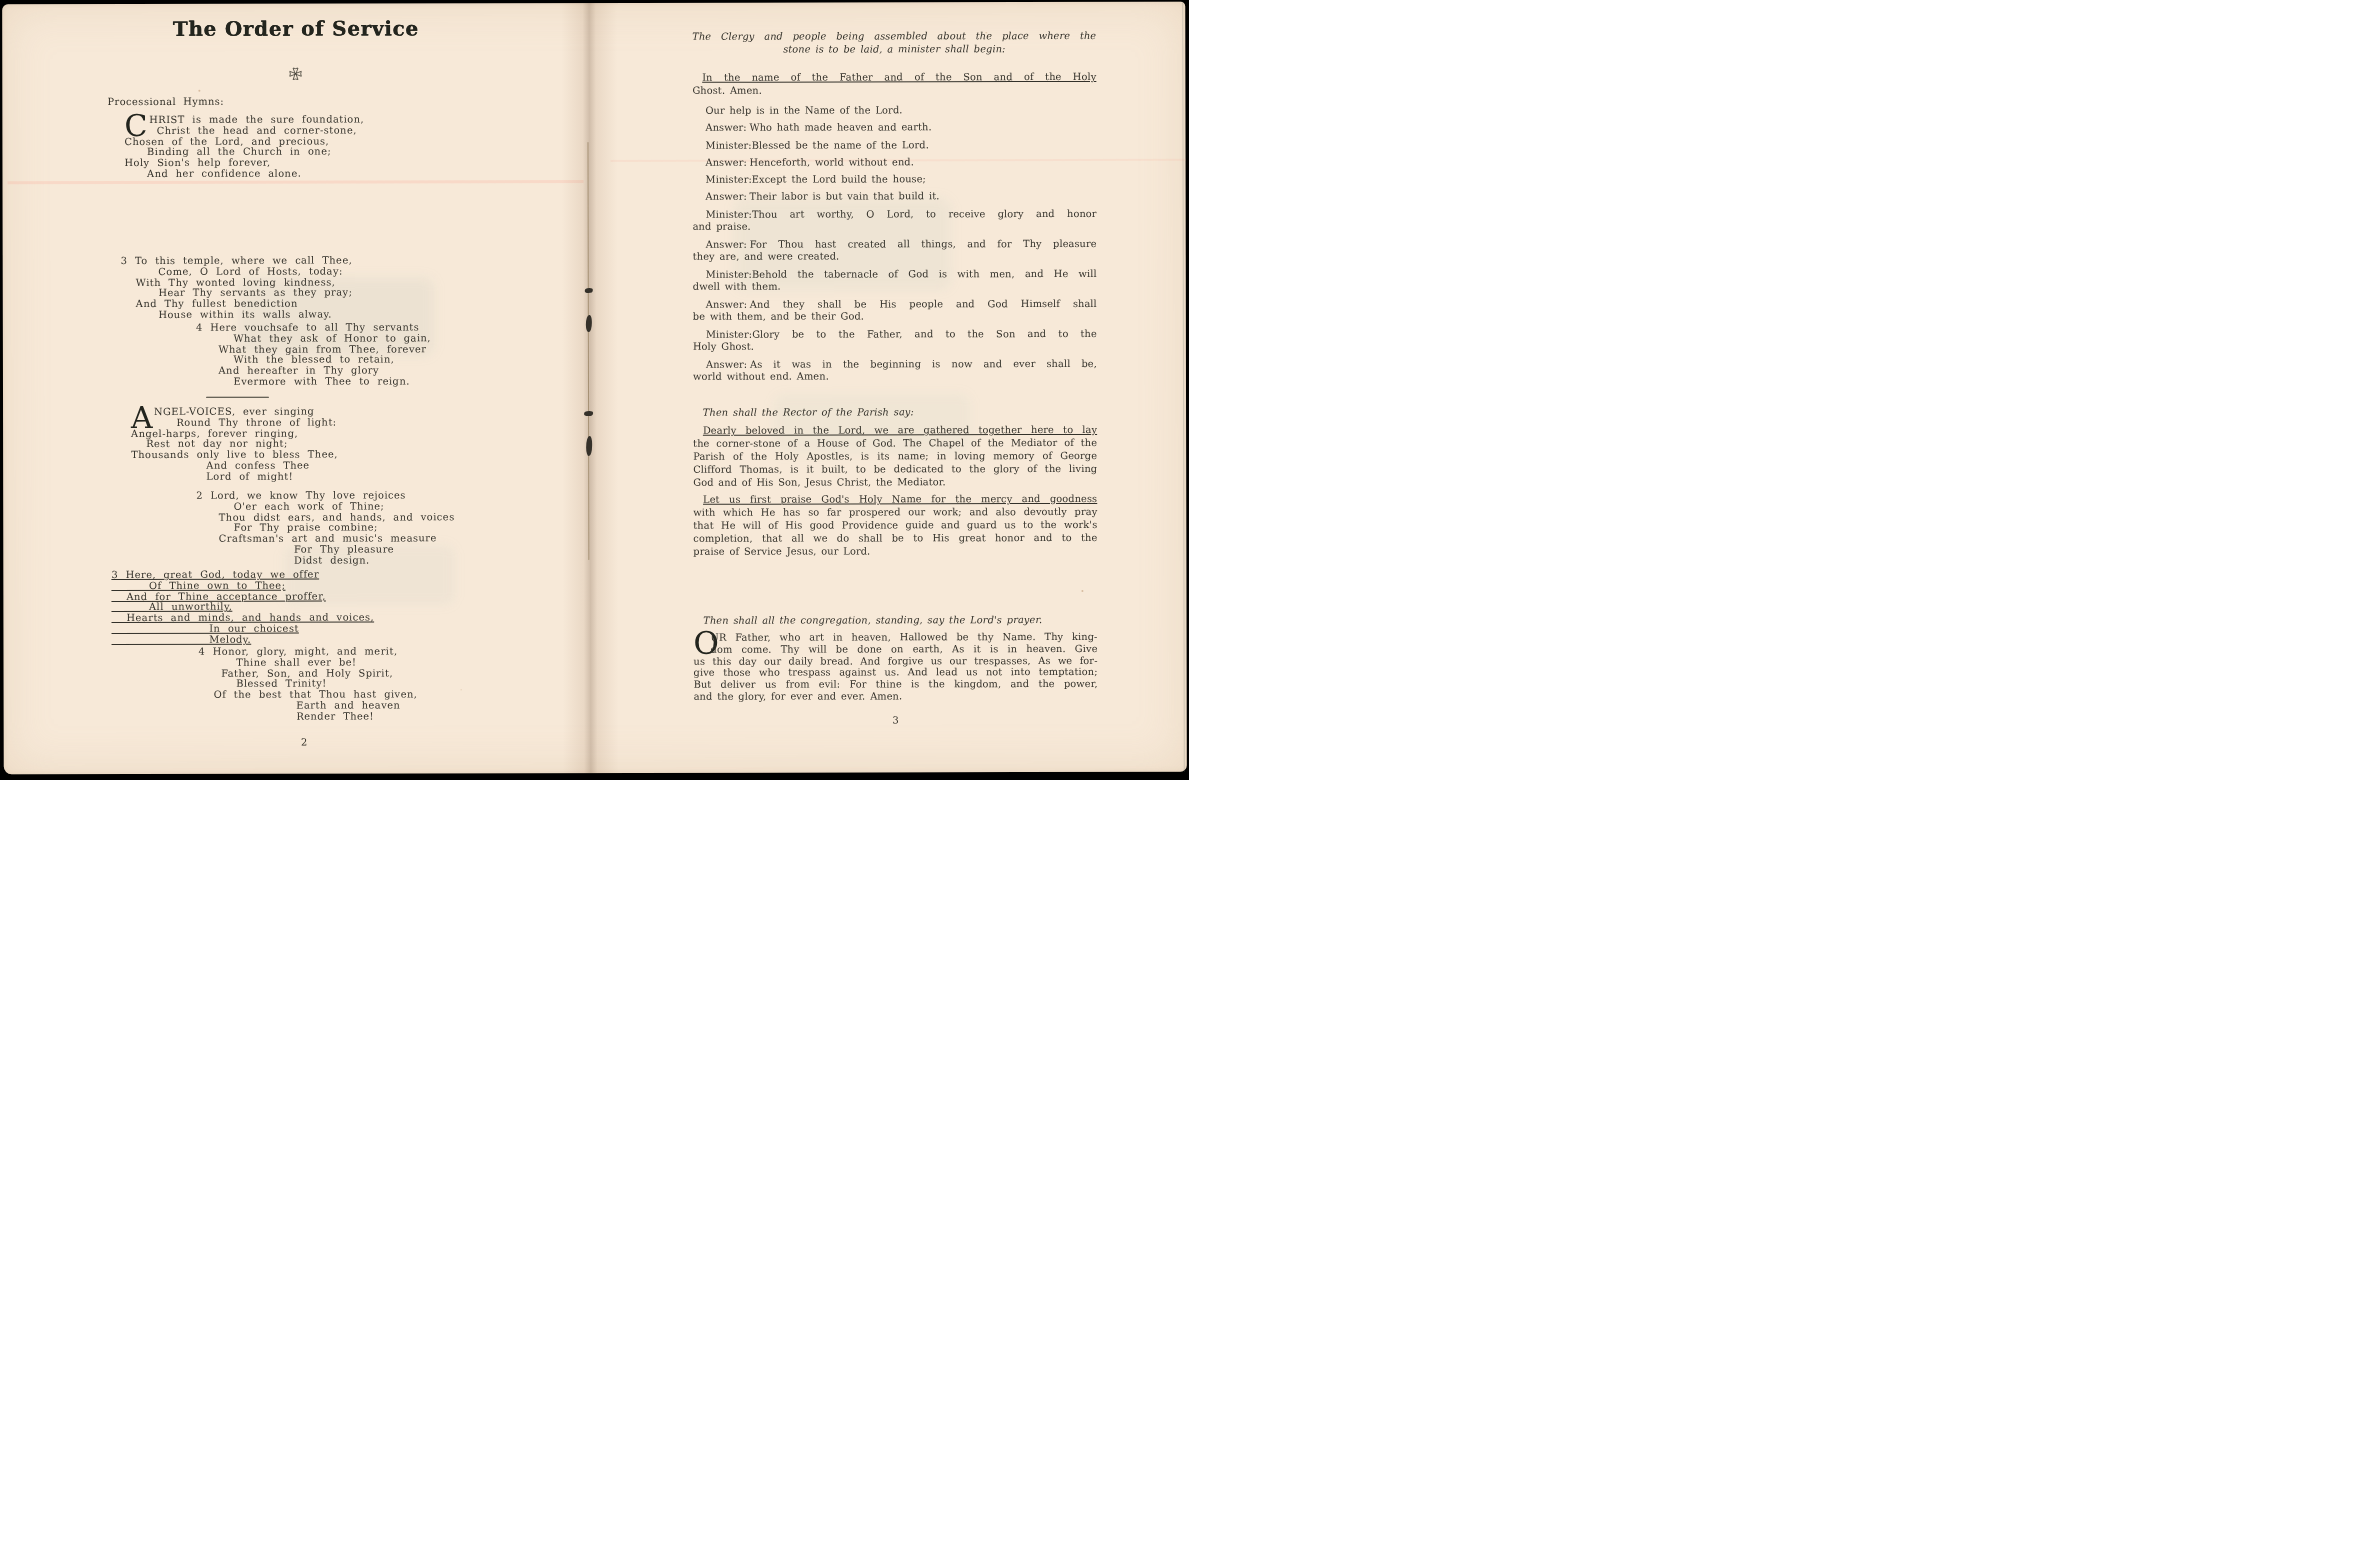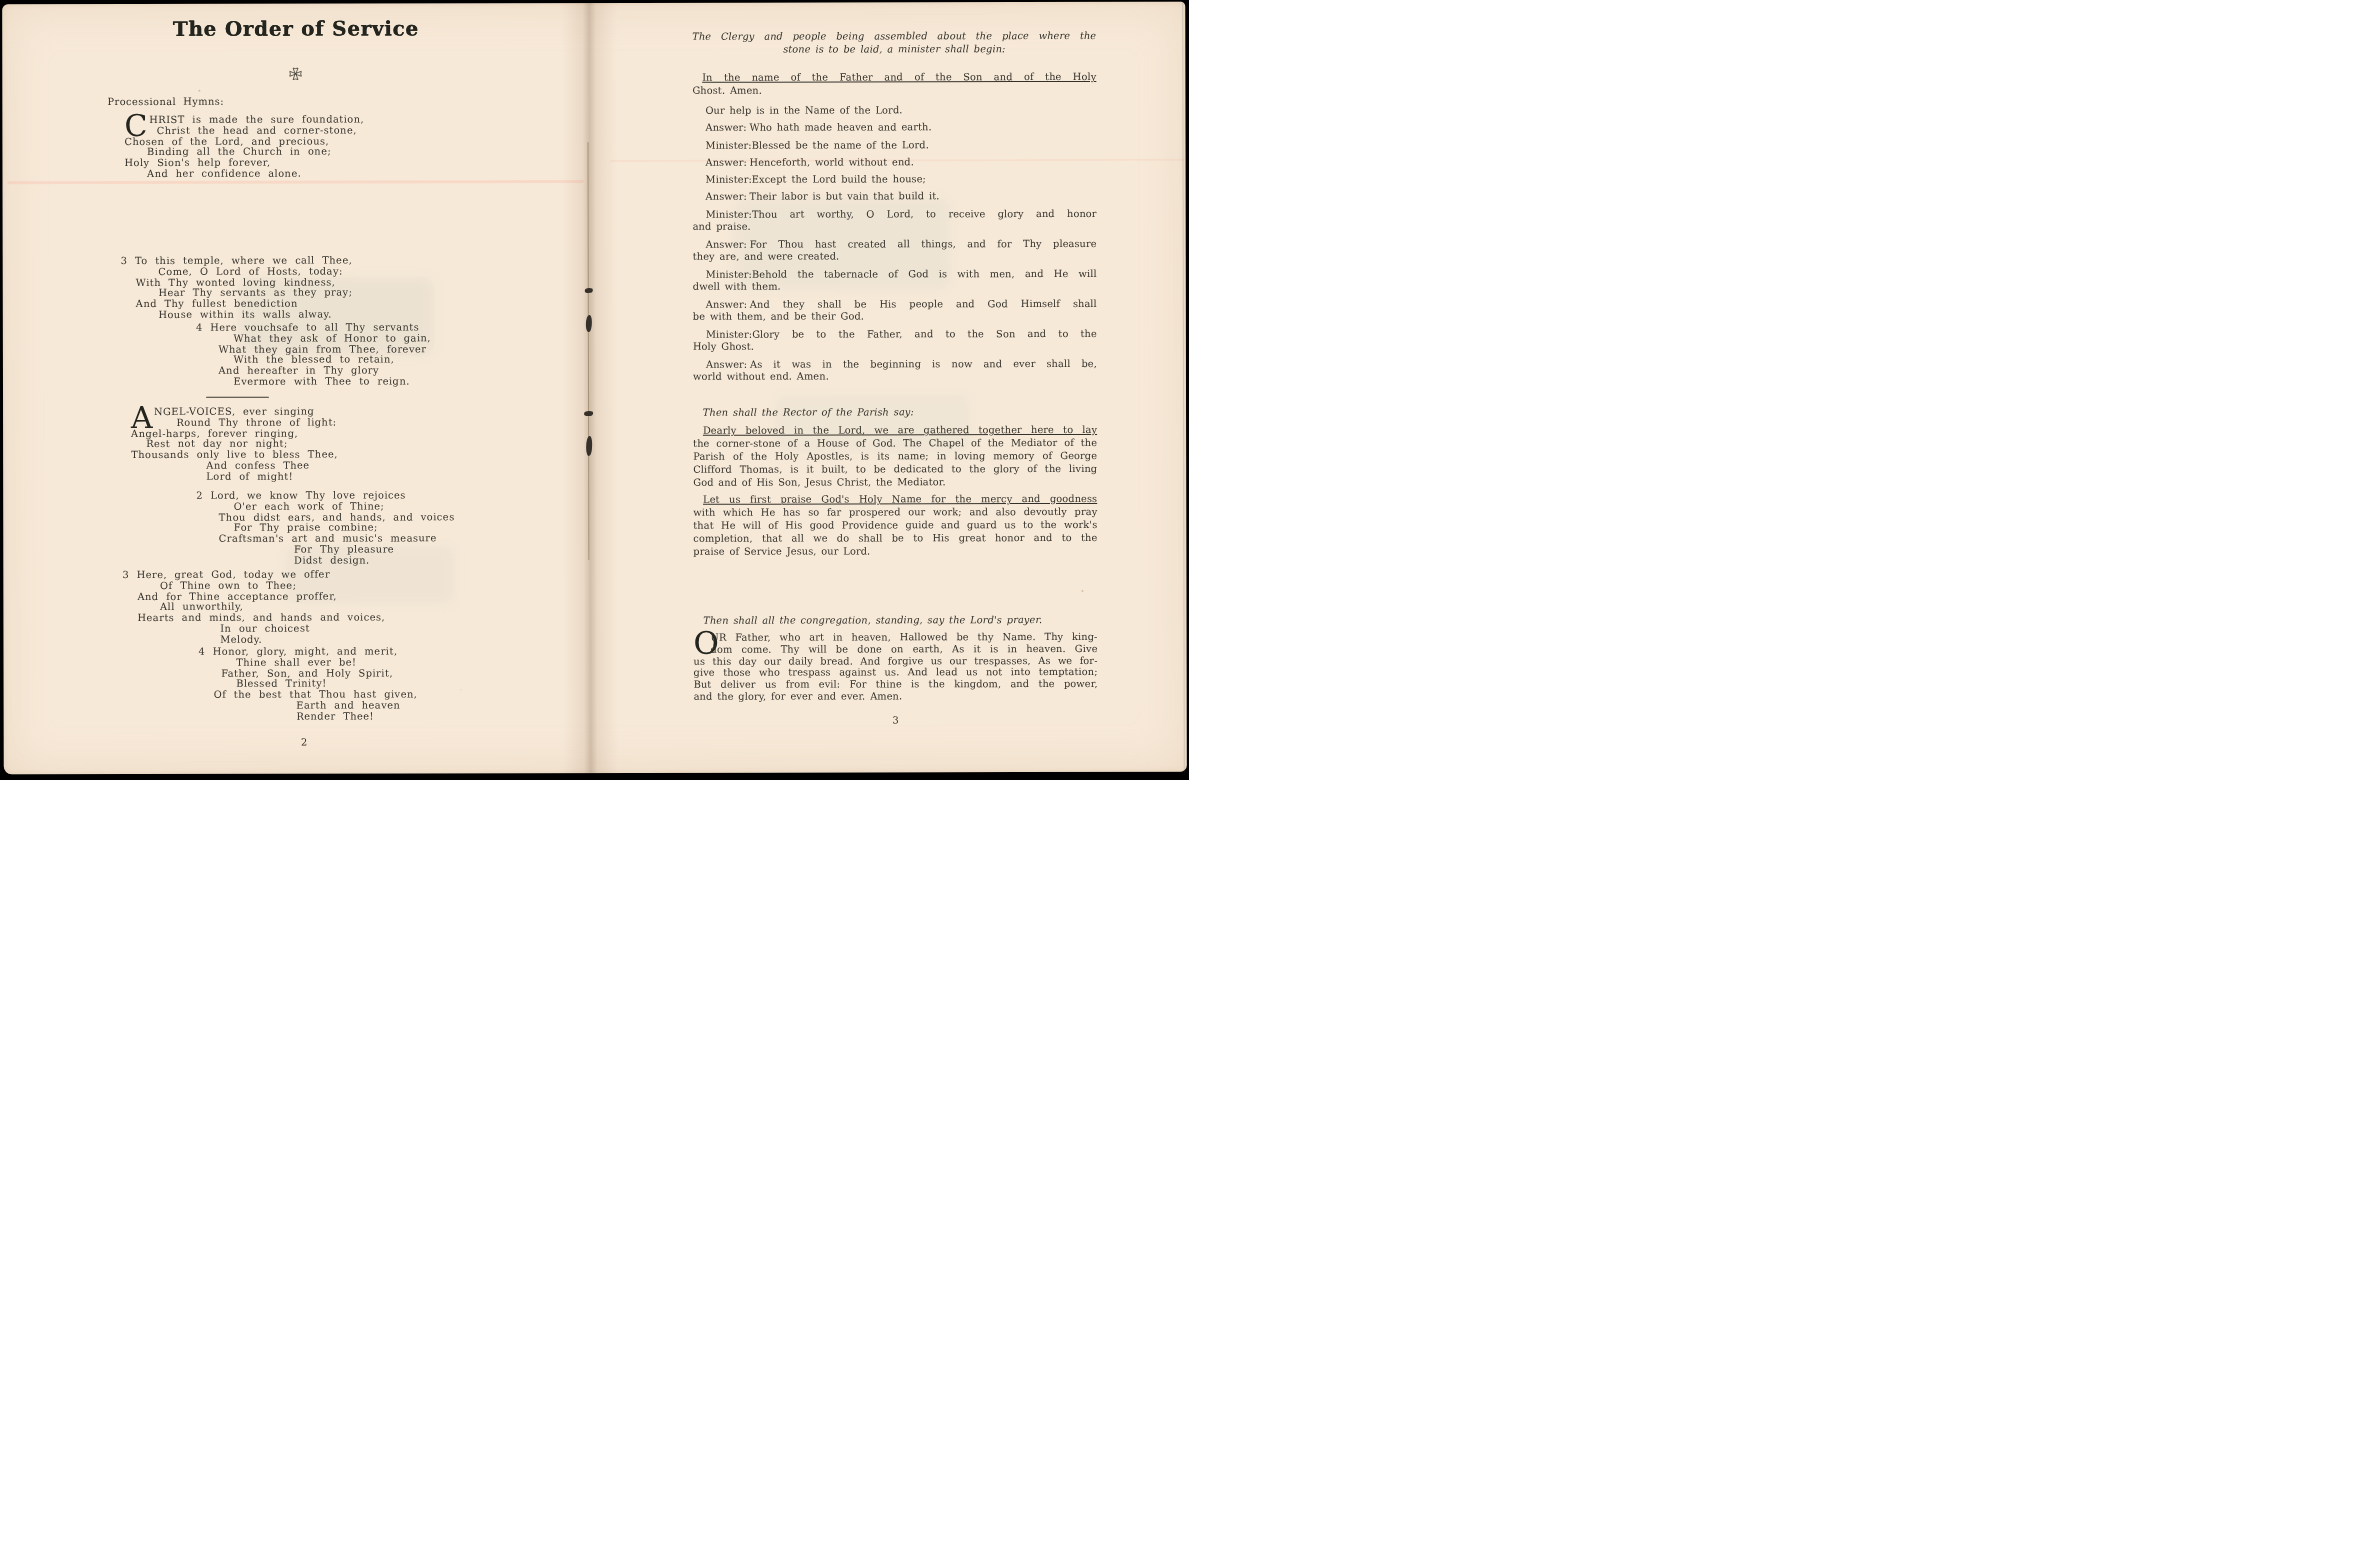--- a/index.html
+++ b/index.html
@@ -146,21 +146,21 @@
         <div>
             <div class="hline">2 Lord, we know Thy love rejoices</div>
             <div class="hline">     O'er each work of Thine;</div>
             <div class="hline">   Thou didst ears, and hands, and voices</div>
             <div class="hline">     For Thy praise combine;</div>
             <div class="hline">   Craftsman's art and music's measure</div>
             <div class="hline">             For Thy pleasure</div>
             <div class="hline">             Didst design.</div>
           </div>
       </div>
-      <div class="abs hymn" style="left:119px;top:566px;">
+      <div class="abs hymn" style="left:108px;top:566px;text-decoration:underline;">
         <div>
             <div class="hline">3 Here, great God, today we offer</div>
             <div class="hline">     Of Thine own to Thee;</div>
             <div class="hline">  And for Thine acceptance proffer,</div>
             <div class="hline">     All unworthily,</div>
             <div class="hline">  Hearts and minds, and hands and voices,</div>
             <div class="hline">             In our choicest</div>
             <div class="hline">             Melody.</div>
           </div>
       </div>

